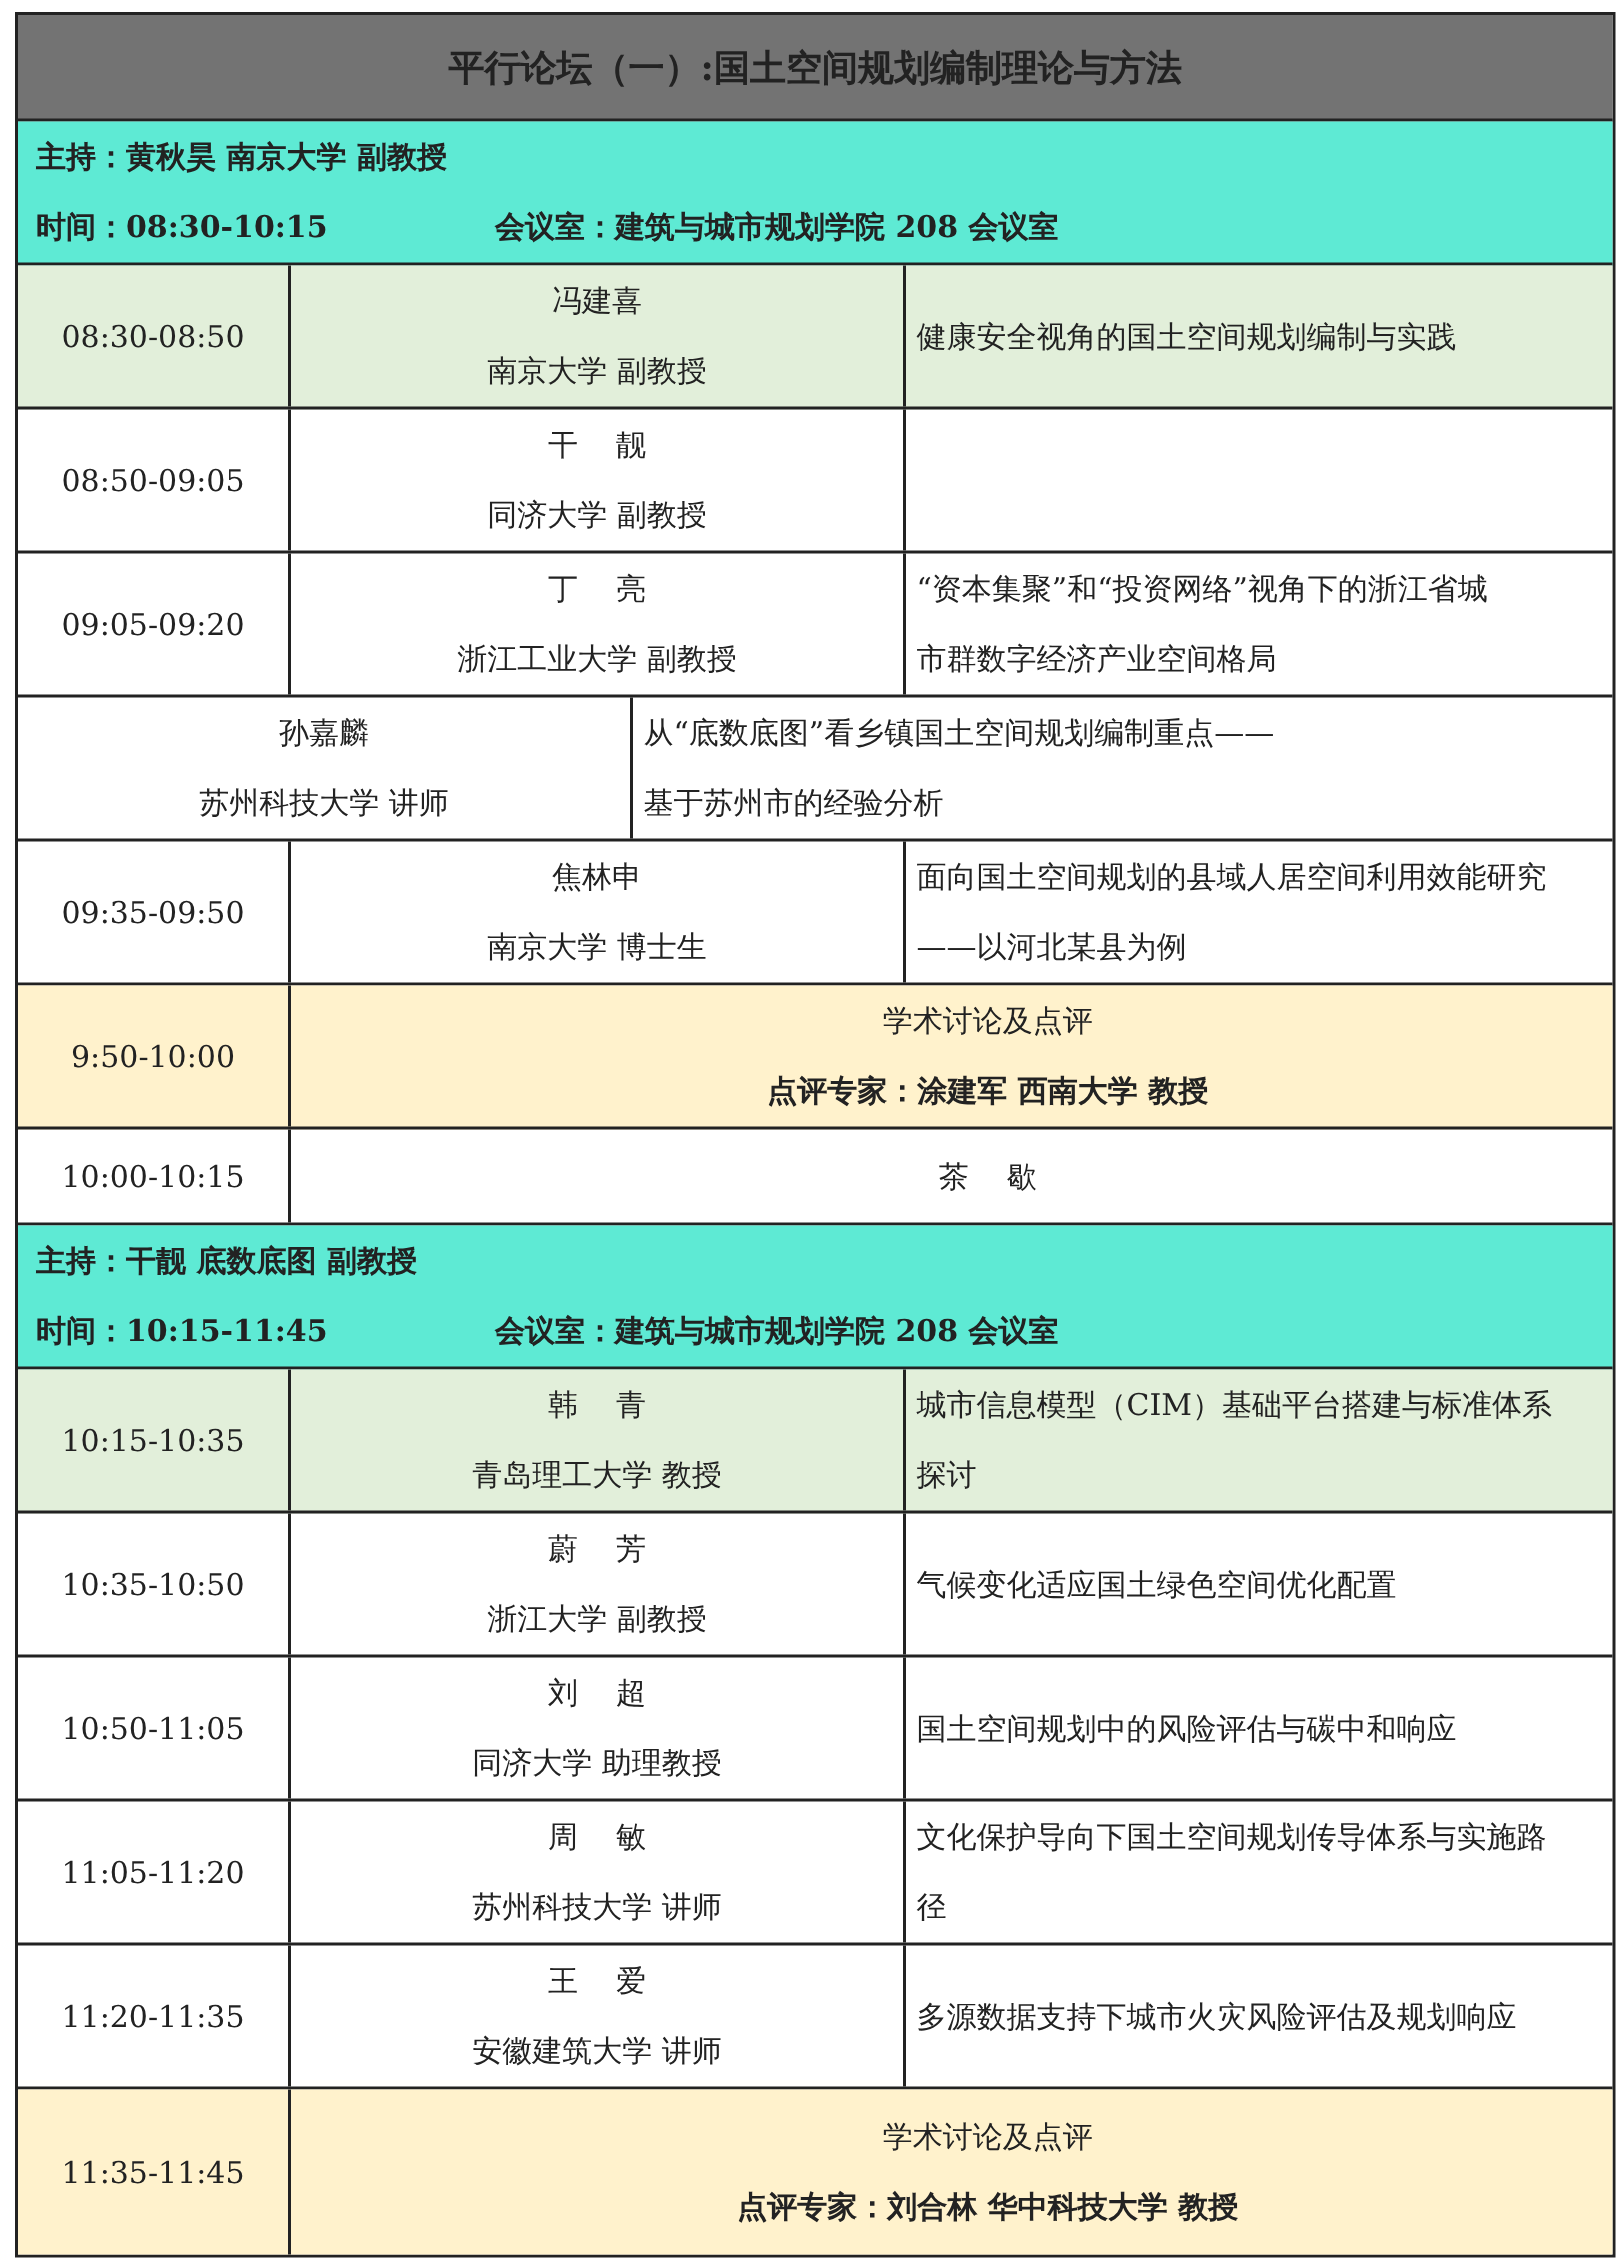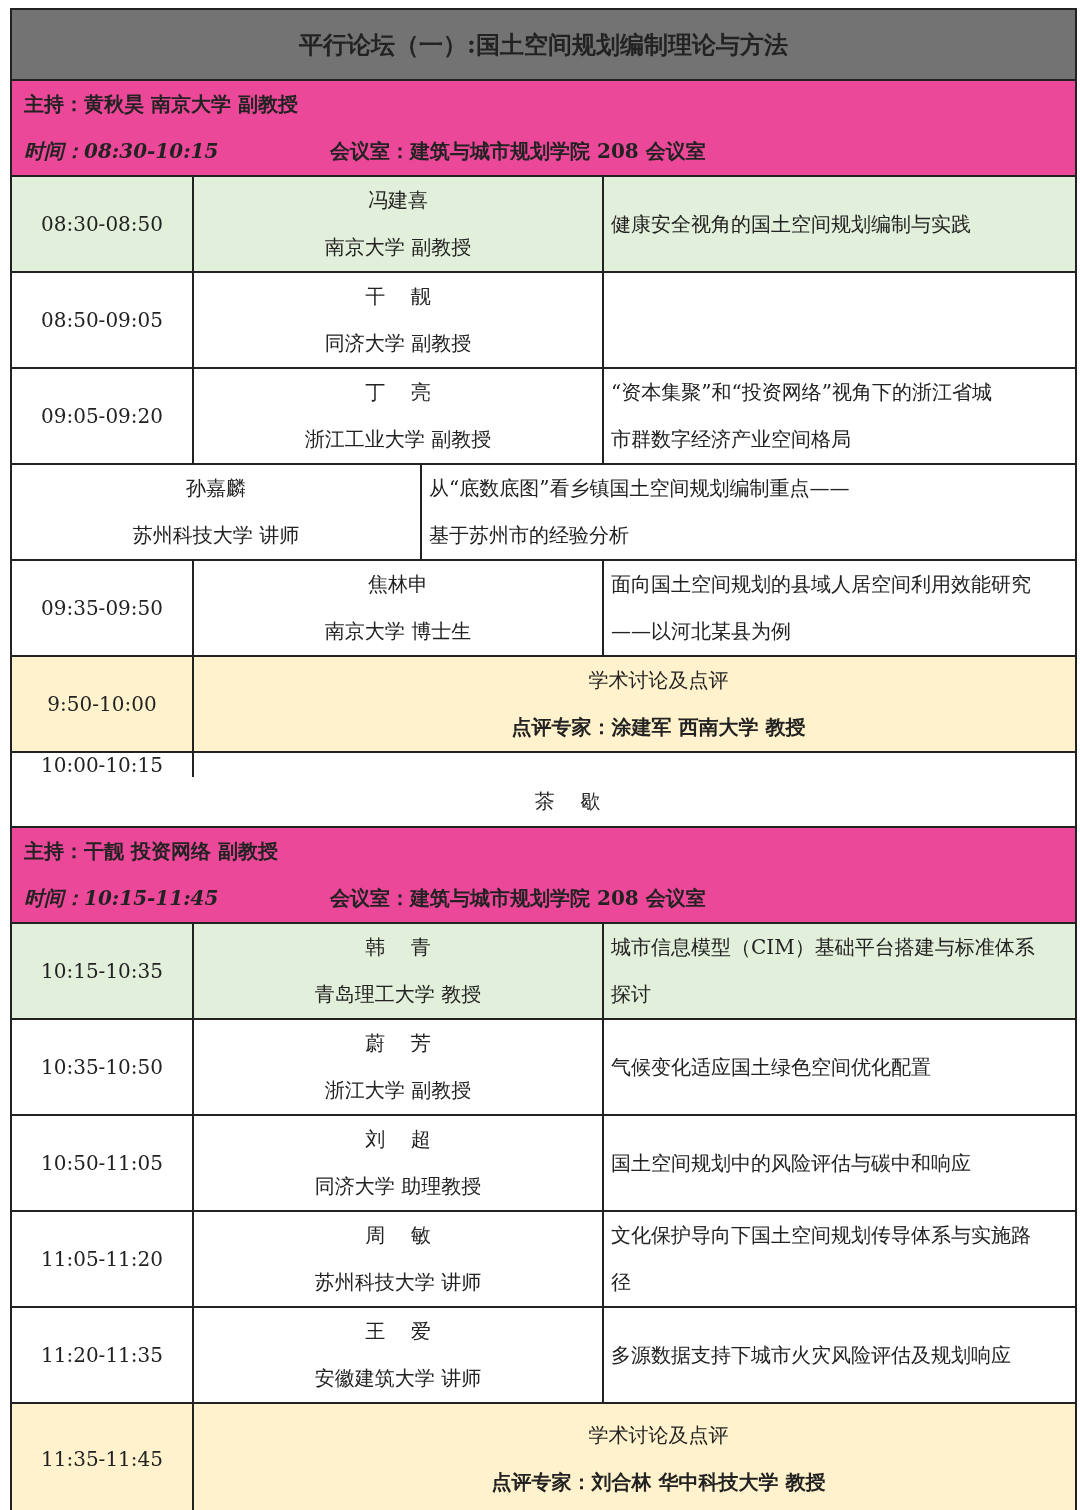--- a/index.html
+++ b/index.html
@@ -1,32 +1,32 @@
 <!DOCTYPE html>
 <html><head>
 <meta charset="utf-8">
 <style>
   html,body{margin:0;padding:0;background:#fff;}
   body{width:1080px;height:1510px;overflow:hidden;font-family:"DejaVu Serif","Liberation Serif",serif;color:#222;}
   .tbl{position:absolute;left:10px;top:8px;width:1067px;border:2px solid #222;box-sizing:border-box;}
   .row{display:flex;border-bottom:2px solid #222;box-sizing:border-box;}
   .row:last-child{border-bottom:none;}
   .title{height:71px;background:#737373;align-items:center;justify-content:center;font-size:24px;font-weight:bold;}
-  .host{height:96px;background:#ec4899;flex-direction:column;justify-content:center;padding-left:12px;font-size:20px;font-weight:bold;}
+  .host{height:96px;background:#5eead4;flex-direction:column;justify-content:center;padding-left:12px;font-size:20px;font-weight:bold;}
   .host .line{height:47px;line-height:47px;display:flex;}
-  .host .time{width:306px;font-style:italic;}
+  .host .time{width:306px;}
   .c{box-sizing:border-box;display:flex;flex-direction:column;justify-content:center;font-size:20px;}
   .c1{width:182px;border-right:2px solid #222;align-items:center;}
   .c2{width:410px;border-right:2px solid #222;align-items:center;}
   .c3{flex:1;padding-left:7px;padding-right:8px;}
   .c23{flex:1;align-items:center;padding-left:48px;}
   .talk{height:96px;}
   .green{background:#e2efda;}
   .yellow{background:#fff2cc;}
-  .brk{height:75px;flex-direction:column;}
+  .brk{height:64px;}
   .ln{line-height:47px;height:47px;white-space:nowrap;}
   .bold{font-weight:bold;}
 </style>
 </head>
 <body>
 
 <div class="tbl">
   <div class="row title">
     <span>平行论坛（一）:国土空间规划编制理论与方法</span>
   </div>
@@ -111,21 +111,21 @@
     <div class="c c1">
         <span>10:00-10:15</span>
       </div>
     <div class="c c23">
         <span style="white-space:pre">茶    歇</span>
       </div>
   </div>
 
   <div class="row host">
     <div class="line">
-        <span>主持：干靓  投资网络  副教授</span>
+        <span>主持：干靓  底数底图  副教授</span>
       </div>
     <div class="line">
         <span class="time">时间：10:15-11:45</span>
         <span>会议室：建筑与城市规划学院 208 会议室</span>
       </div>
   </div>
 
   <div class="row talk green">
     <div class="c c1">
         <span>10:15-10:35</span>

